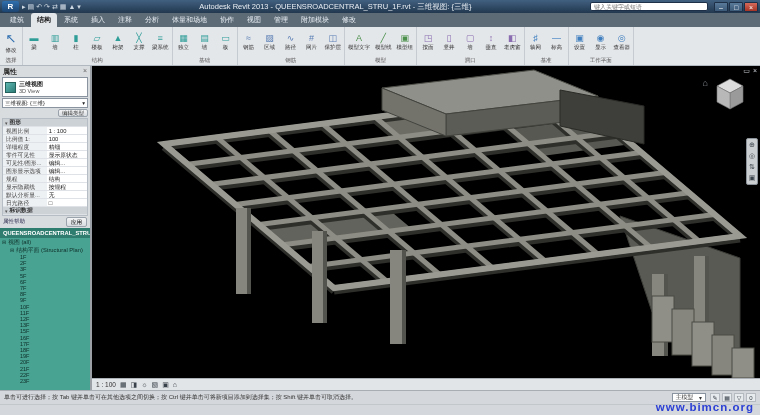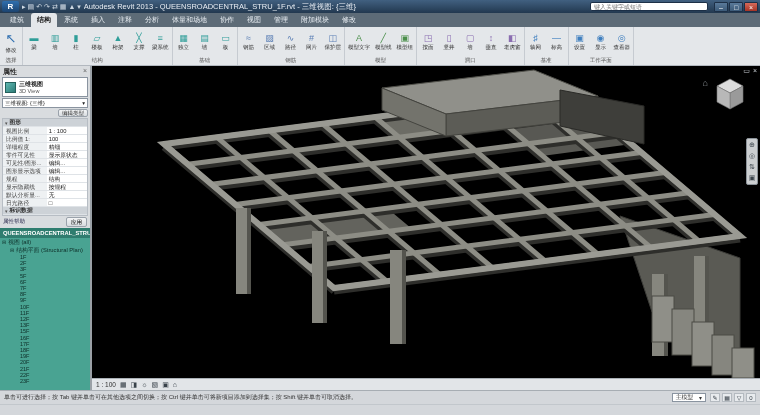--- a/index.html
+++ b/index.html
@@ -8,21 +8,21 @@
     font-family:"Liberation Sans","DejaVu Sans",sans-serif;background:#dfe3e8;
     -webkit-font-smoothing:antialiased}
 
   
   .titlebar{position:absolute;left:0;top:0;width:760px;height:13px;
     background:linear-gradient(#416080,#22384f);display:flex;align-items:center;gap:3px;padding:0 2px}
   .appbtn{width:17px;height:11px;background:linear-gradient(#2f6fae,#1c4470);color:#fff;
     font-size:8px;font-weight:bold;text-align:center;line-height:11px;border-radius:2px}
   .qat{display:flex;gap:2px}
   .qicon{font-size:7px;color:#cfd9e3;line-height:11px}
-  .ttext{flex:1;font-size:7.5px;color:#e9eef4;white-space:nowrap;
+  .ttext{flex:1;text-align:center;font-size:7.5px;color:#e9eef4;white-space:nowrap;
     overflow:hidden;text-overflow:ellipsis}
   .search{width:118px;height:9px;font-size:6px;border:1px solid #1d3047;border-radius:2px;
     padding:0 3px;color:#444;background:#fff;font-family:inherit}
   .winbtns{display:flex;gap:1px;margin-left:3px}
   .wbtn{width:14px;height:10px;background:linear-gradient(#5a7globe,#3c5a78);background:linear-gradient(#5a7a9a,#3c5a78);
     color:#fff;font-size:7px;text-align:center;line-height:9px;border:1px solid #1d3047;border-radius:1px}
   .wbtn.close{background:linear-gradient(#d66a5a,#a53426)}
 
   
   .tabrow{position:absolute;left:0;top:13px;width:760px;height:14px;background:#5d6b77;
@@ -505,15 +505,16 @@
           <span class="sic">✎</span>
           <span class="sic">▦</span>
           <span class="sic">▽</span>
           <span class="sic">0</span>
         </span>
     </div>
     <div class="srow2"></div>
   </div>
 
   <div class="watermark">
+    <div class="wm2">www.bimcn.org</div>
   </div>
 
 </div>
 
 </body></html>

